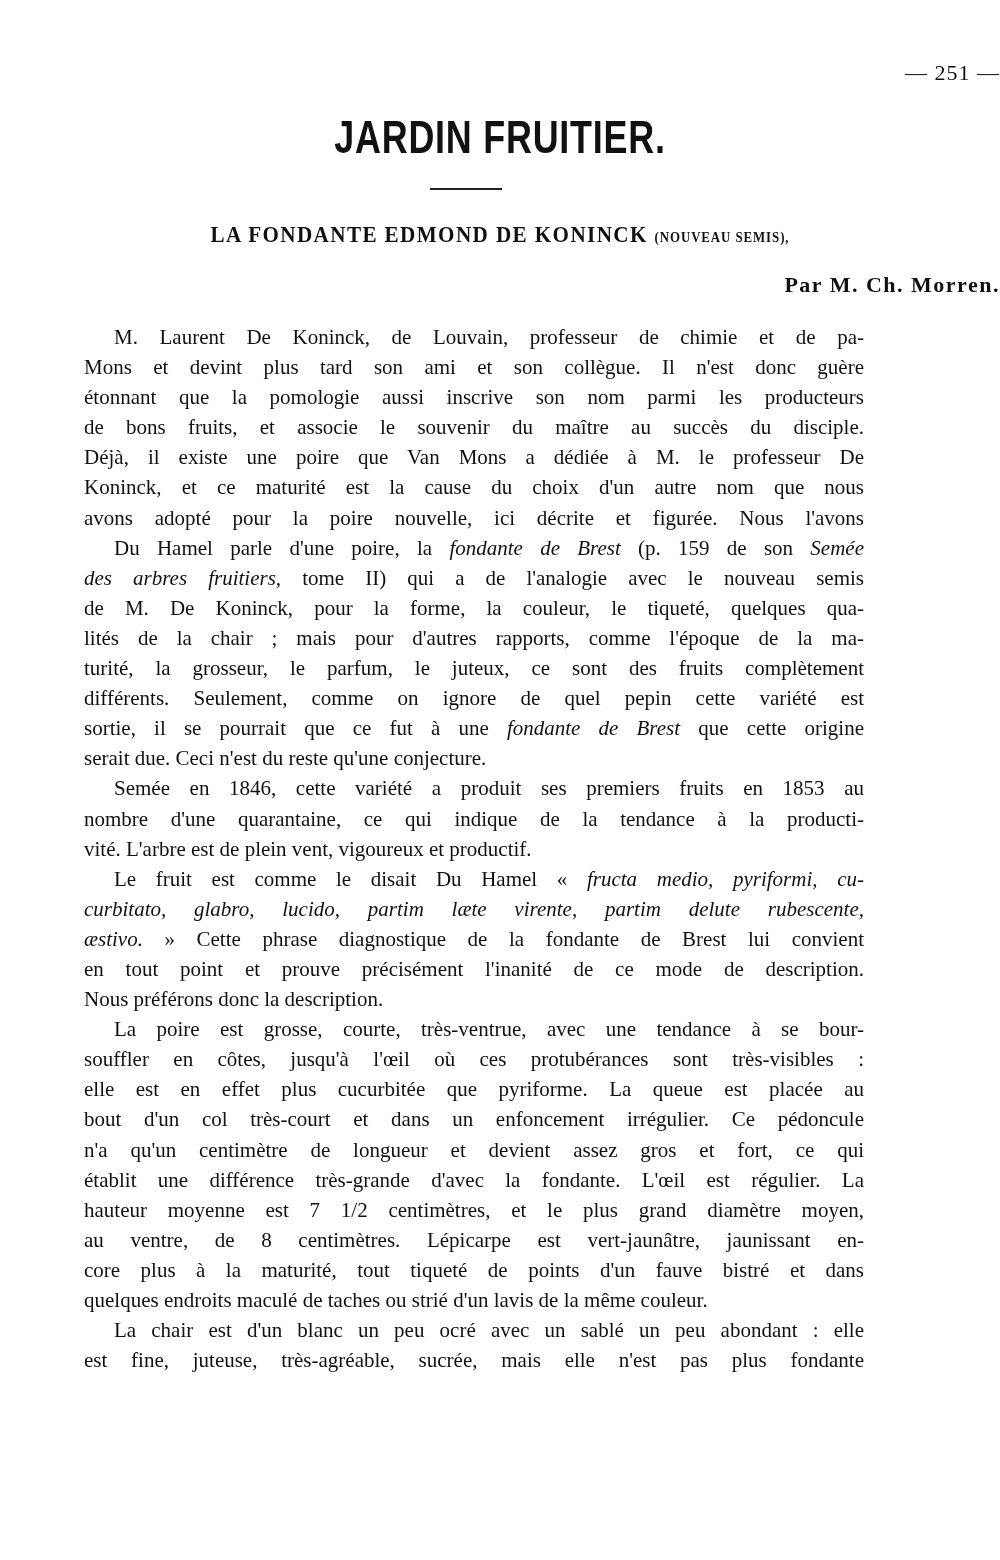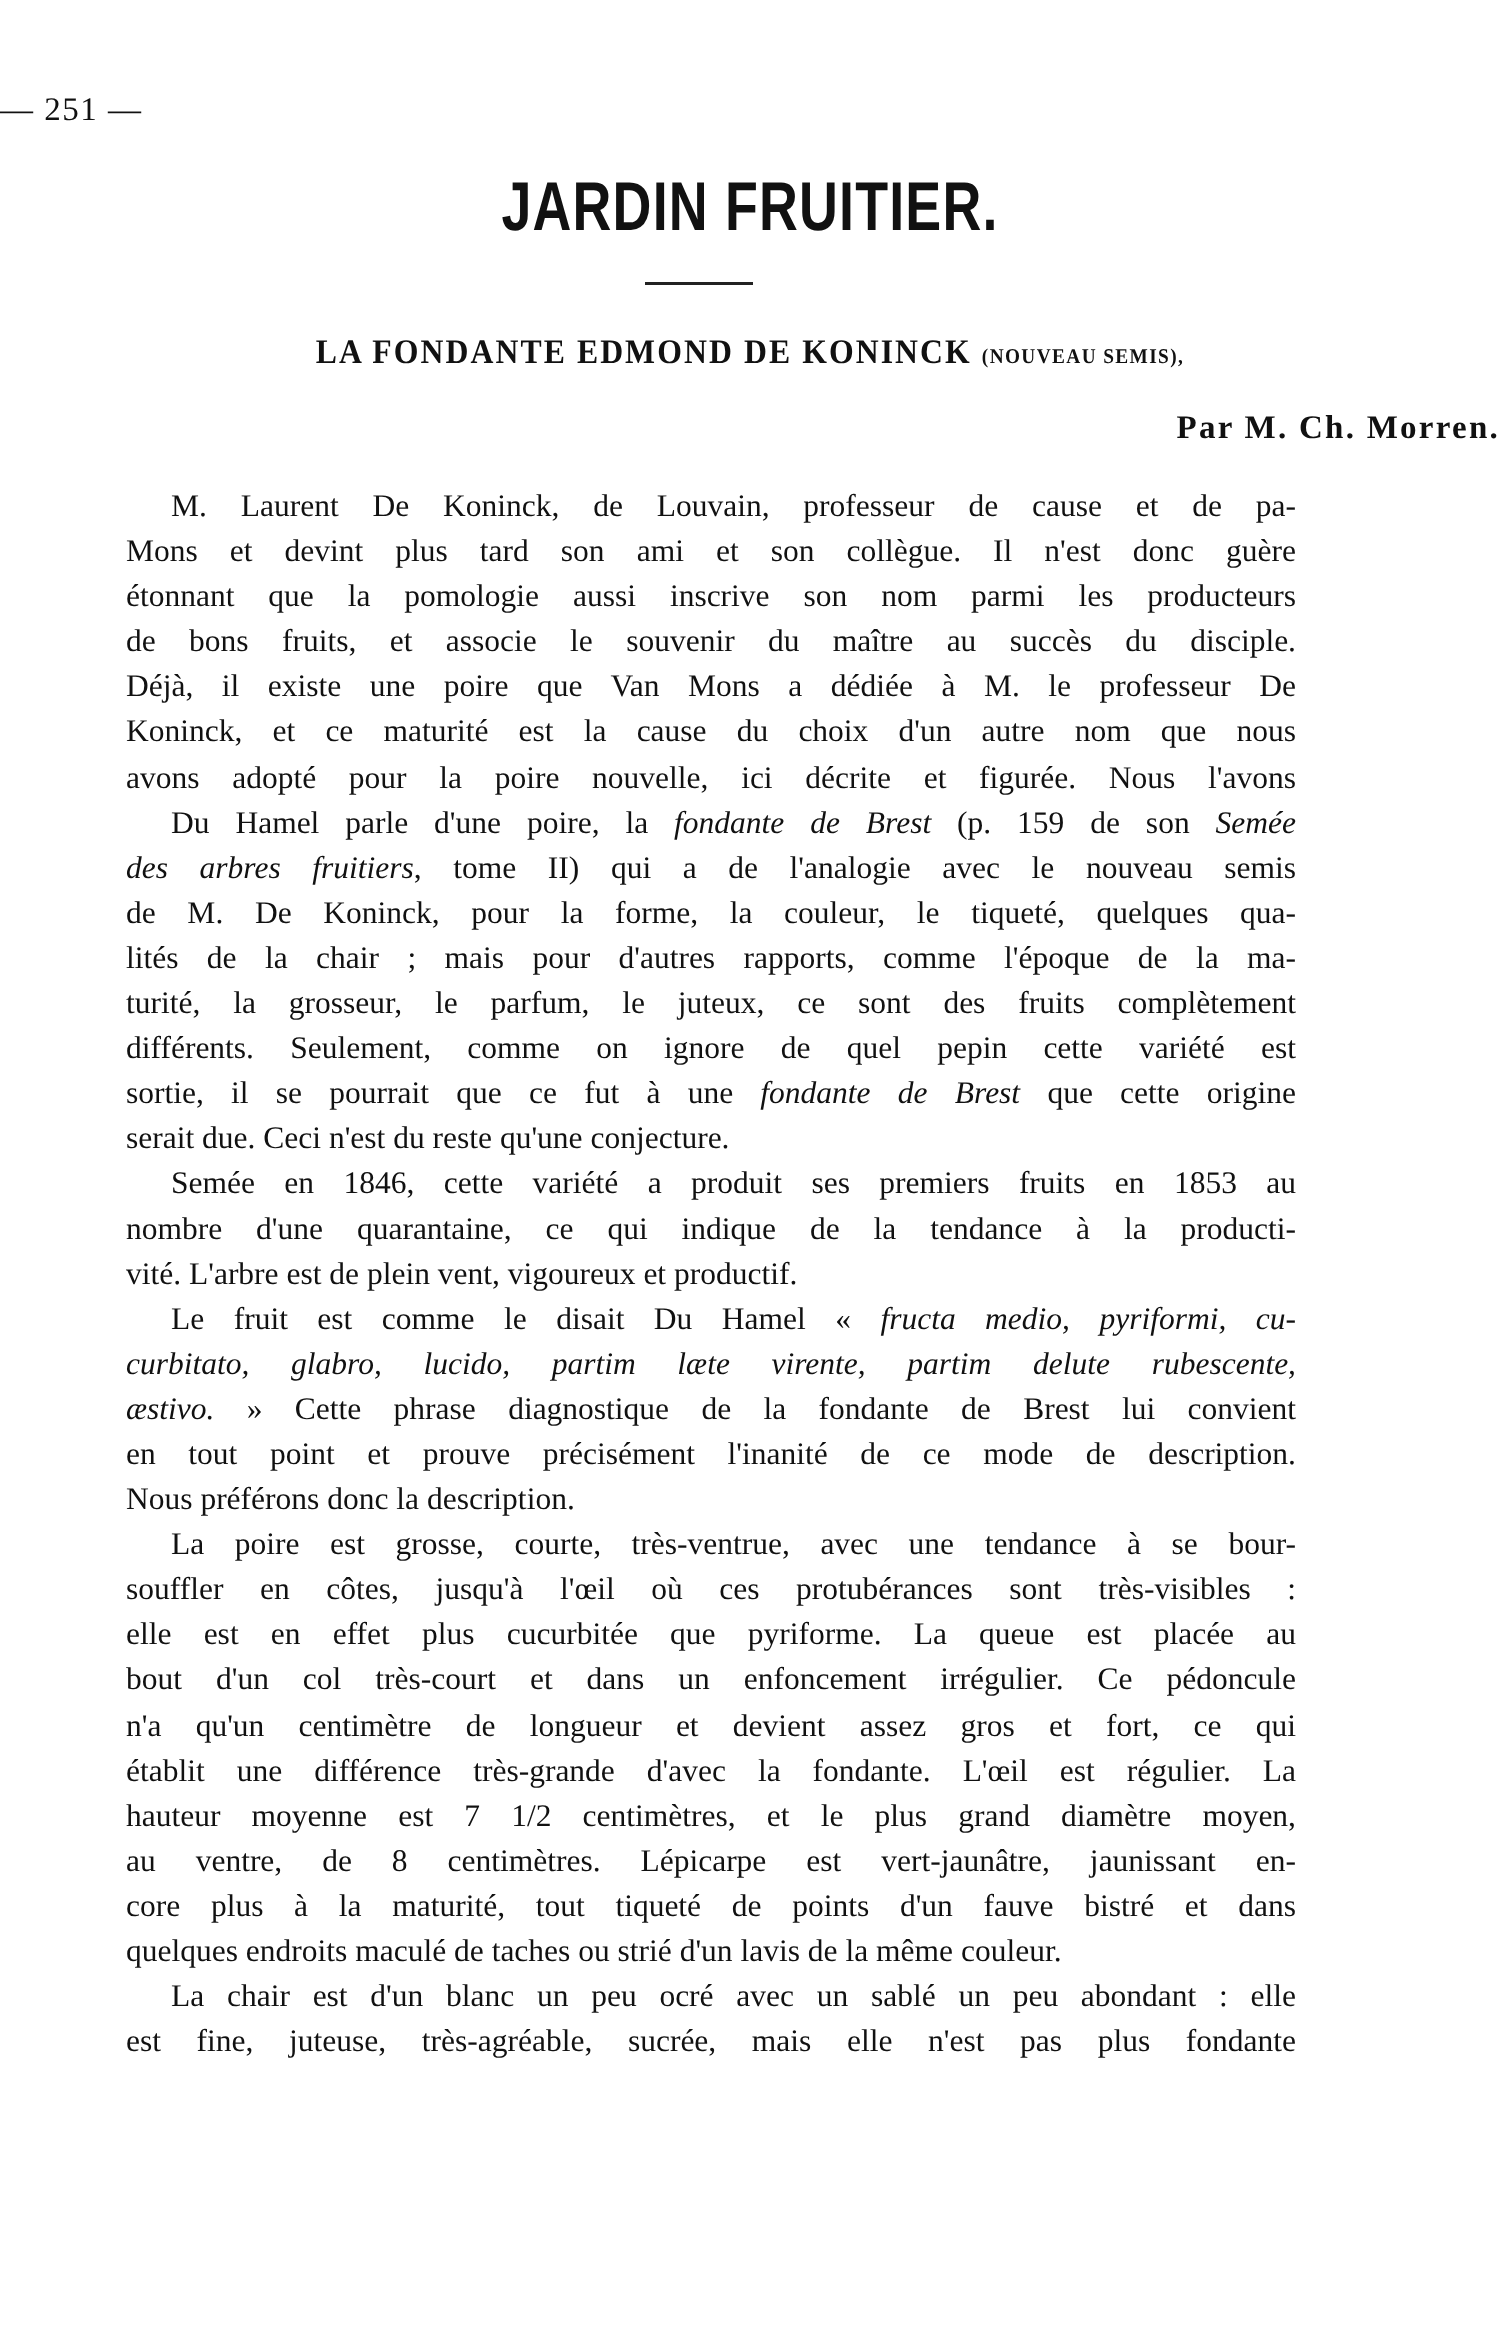--- a/index.html
+++ b/index.html
@@ -13,21 +13,21 @@
       position: relative;
       overflow: hidden;
       color: #111111;
       font-family: "Liberation Serif", "DejaVu Serif", serif;
     }
     .page-number {
       position: absolute;
       top: 60px;
       left: 0;
       width: 1000px;
-      text-align: left;
+      text-align: right;
       font-size: 22px;
       letter-spacing: 1px;
     }
     .section-title {
       position: absolute;
       top: 110px;
       left: 0;
       width: 1000px;
       text-align: center;
       font-family: "Liberation Sans Narrow", "Liberation Sans", "DejaVu Sans", sans-serif;
@@ -94,21 +94,21 @@
 </head>
 <body>
 
 <div class="page-number">— 251 —</div>
 <div class="section-title">JARDIN FRUITIER.</div>
 <div class="divider"></div>
 <div class="article-title"><span>LA FONDANTE EDMOND DE KONINCK </span><span class="sc">(NOUVEAU SEMIS),</span></div>
 <div class="author"><span>Par M. Ch. </span><span>Morren.</span></div>
 
 <div class="body-text" id="body-text">
-    <span class="line indent">M. Laurent De Koninck, de Louvain, professeur de cause et de pa-</span>
+    <span class="line indent">M. Laurent De Koninck, de Louvain, professeur de chimie et de pa-</span>
     <span class="line">Mons et devint plus tard son ami et son collègue. Il n'est donc guère</span>
     <span class="line">étonnant que la pomologie aussi inscrive son nom parmi les producteurs</span>
     <span class="line">de bons fruits, et associe le souvenir du maître au succès du disciple.</span>
     <span class="line">Déjà, il existe une poire que Van Mons a dédiée à M. le professeur De</span>
     <span class="line">Koninck, et ce maturité est la cause du choix d'un autre nom que nous</span>
     <span class="line">avons adopté pour la poire nouvelle, ici décrite et figurée. Nous l'avons</span>
     <span class="line indent"><span>Du Hamel parle d'une poire, la </span><i>fondante de Brest</i><span> (p. 159 de son </span><i>Semée</i></span>
     <span class="line"><i>des arbres fruitiers</i><span>, tome II) qui a de l'analogie avec le nouveau semis</span></span>
     <span class="line">de M. De Koninck, pour la forme, la couleur, le tiqueté, quelques qua-</span>
     <span class="line">lités de la chair ; mais pour d'autres rapports, comme l'époque de la ma-</span>

